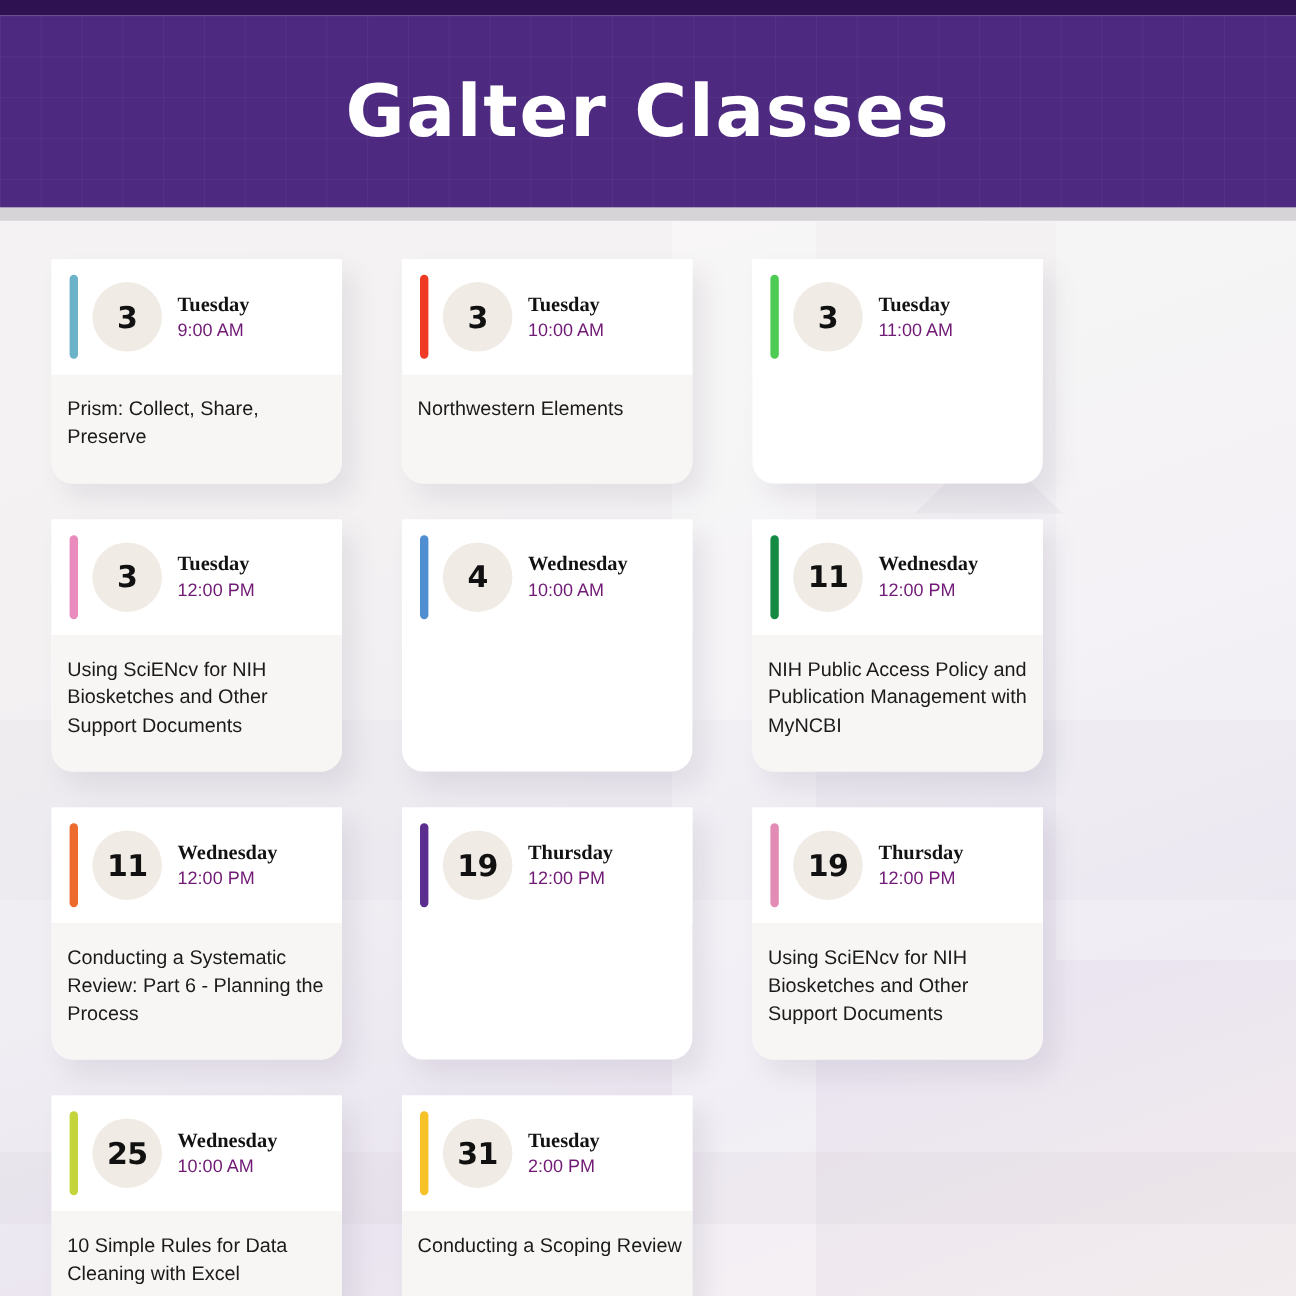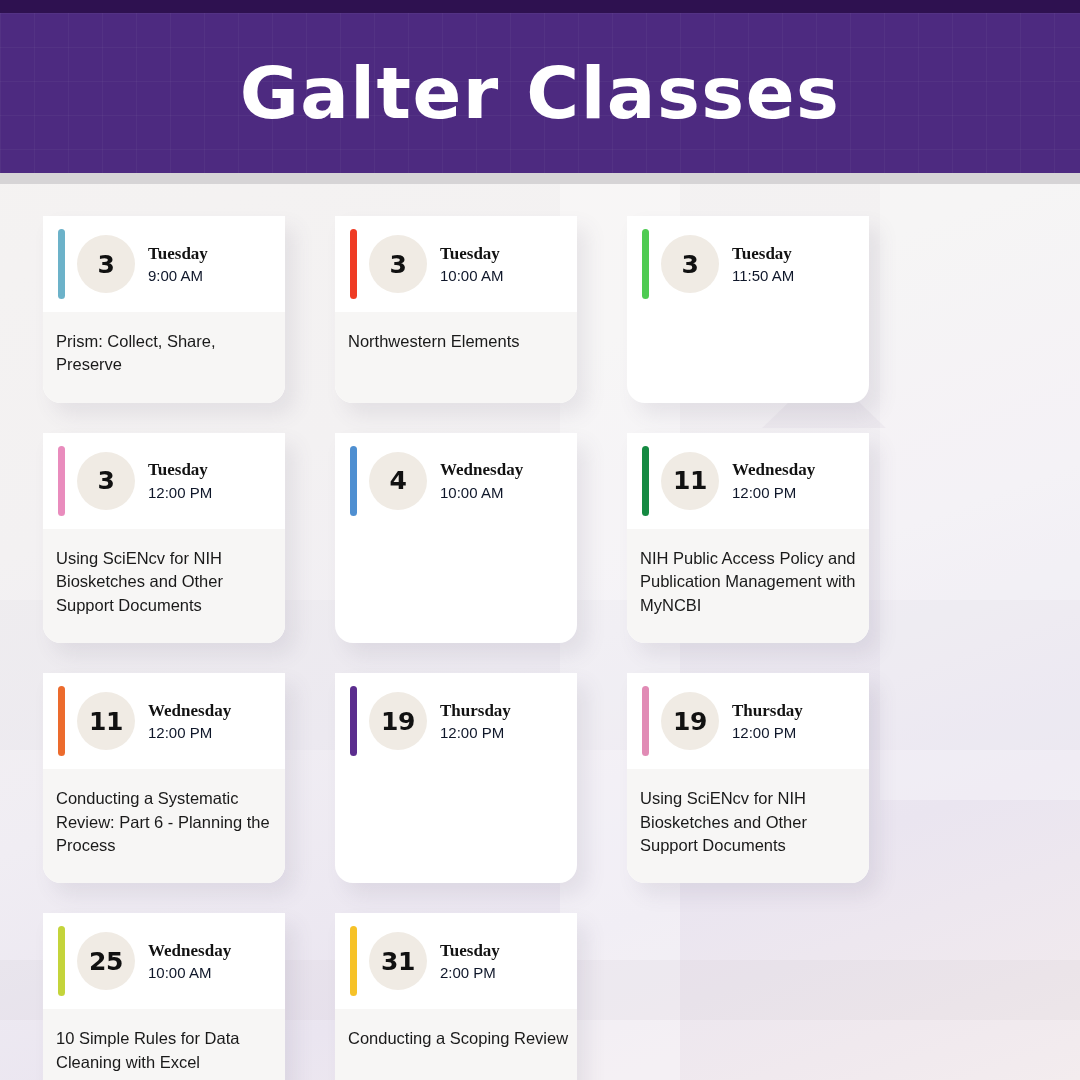--- a/index.html
+++ b/index.html
@@ -87,21 +87,21 @@
       linear-gradient(to bottom, rgba(255,255,255,0.035) 1px, transparent 1px);
     background-size: 34px 34px;
     display: flex;
     align-items: center;
     justify-content: center;
   }
 
   .header-title {
     color: #ffffff;
     font-family: "DejaVu Sans", sans-serif;
-    font-size: 72px;
+    font-size: 60px;
     font-weight: 700;
     letter-spacing: 1.5px;
     line-height: 1;
     white-space: nowrap;
   }
 
   .header-rule {
     position: absolute;
     left: 0; top: 173px;
     width: 1080px; height: 11px;
@@ -177,21 +177,21 @@
     font-weight: 700;
     color: #121212;
     line-height: 1.25;
     white-space: nowrap;
   }
 
   .time {
     font-family: "Liberation Sans", sans-serif;
     font-size: 15px;
     font-weight: 400;
-    color: #0f172a;
+    color: #701a75;
     line-height: 1.3;
     margin-top: 2px;
     white-space: nowrap;
   }
 
   .card-body {
     flex: 1 1 auto;
     background: #f7f6f5;
     border-radius: 0 0 18px 18px;
     padding: 18px 4px 26px 13px;
@@ -251,21 +251,21 @@
         <div class="card-body">
           <div class="class-title">Northwestern Elements</div>
         </div>
       </div>
       <div class="card">
         <div class="card-head">
           <div class="accent-bar" style="background: rgb(78, 203, 82);"></div>
           <div class="day-circle">3</div>
           <div class="head-text">
             <div class="weekday">Tuesday</div>
-            <div class="time">11:50 AM</div>
+            <div class="time">11:00 AM</div>
           </div>
         </div>
       </div>
       <div class="card">
         <div class="card-head">
           <div class="accent-bar" style="background: rgb(233, 140, 189);"></div>
           <div class="day-circle">3</div>
           <div class="head-text">
             <div class="weekday">Tuesday</div>
             <div class="time">12:00 PM</div>

